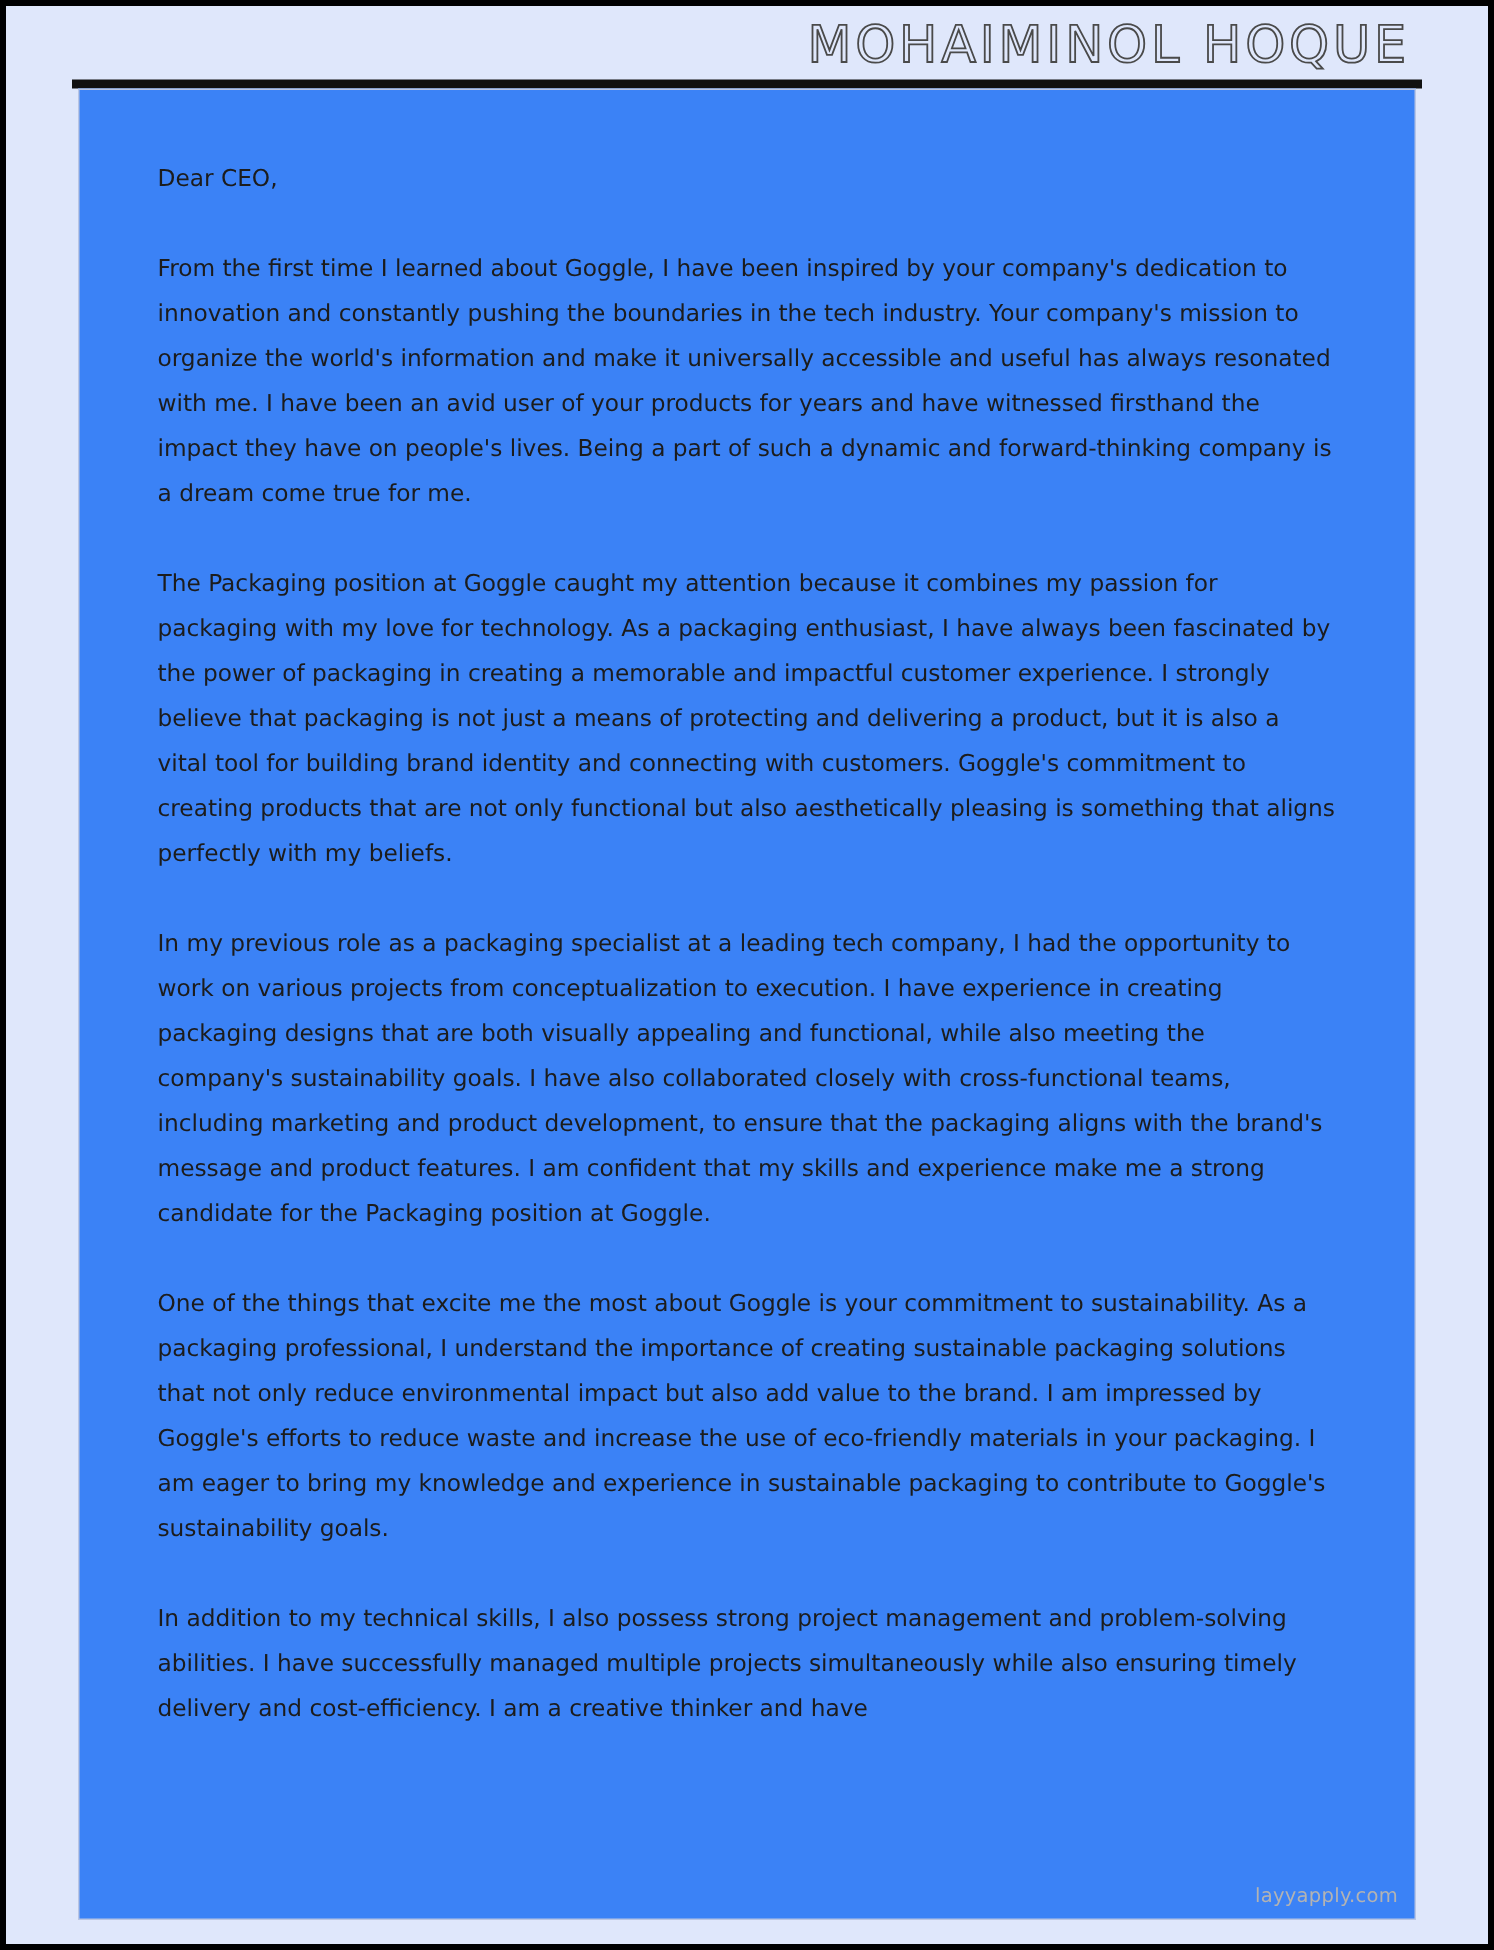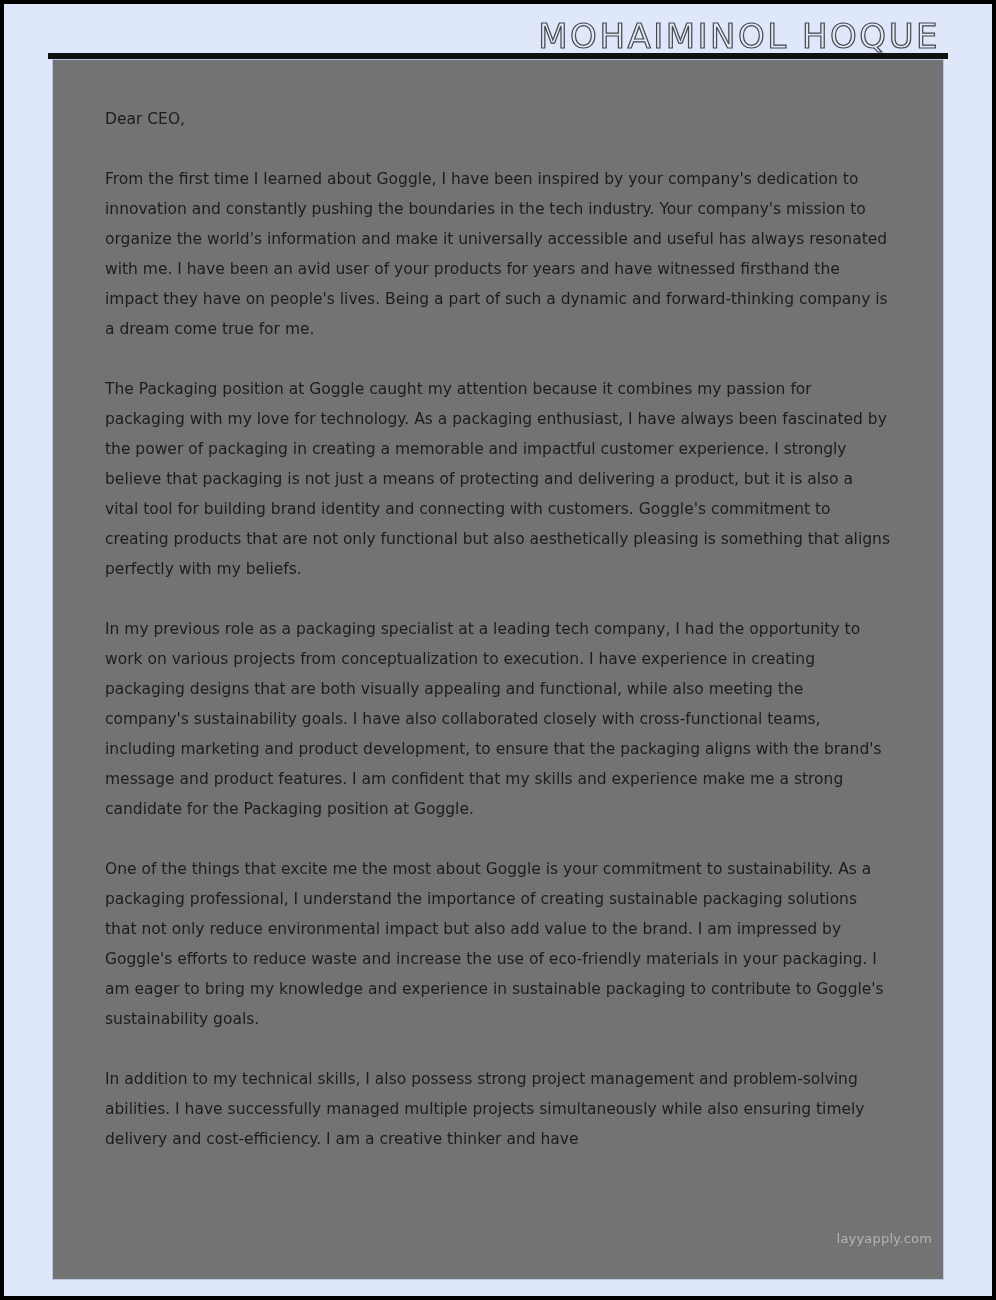--- a/index.html
+++ b/index.html
@@ -22,21 +22,21 @@
     box-sizing: border-box;
     overflow: hidden;
   }
   .header {
     position: absolute;
     top: 0;
     left: 0;
     right: 0;
     height: 52px;
     display: flex;
-    align-items: flex-end;
+    align-items: center;
     justify-content: flex-end;
     padding-right: 52px;
     box-sizing: border-box;
   }
   .header-name {
     font-family: "DejaVu Sans", sans-serif;
     font-size: 34px;
     letter-spacing: 2.5px;
     font-weight: 400;
     color: #dfe7fb;
@@ -50,21 +50,21 @@
     right: 44px;
     height: 6px;
     background: #111111;
   }
   .sheet {
     position: absolute;
     top: 55px;
     left: 48px;
     right: 48px;
     bottom: 16px;
-    background: #737373;
+    background: #3b82f6;
     border: 1px solid #b9c5e4;
     box-sizing: border-box;
     overflow: hidden;
   }
   .letter {
     padding: 44px 52px 0 52px;
     font-family: "DejaVu Sans", sans-serif;
     font-size: 15.5px;
     line-height: 30px;
     color: #1c1c1c;
@@ -72,21 +72,21 @@
   .letter p {
     margin: 0 0 30px 0;
     text-align: left;
   }
   .letter p.salutation {
     margin-bottom: 30px;
   }
   .watermark {
     position: absolute;
     right: 60px;
-    bottom: 50px;
+    bottom: 24px;
     font-family: "DejaVu Sans", sans-serif;
     font-size: 13px;
     color: #b3b3b3;
     letter-spacing: 0.2px;
     pointer-events: none;
   }
 </style>
 </head>
 <body>
 

